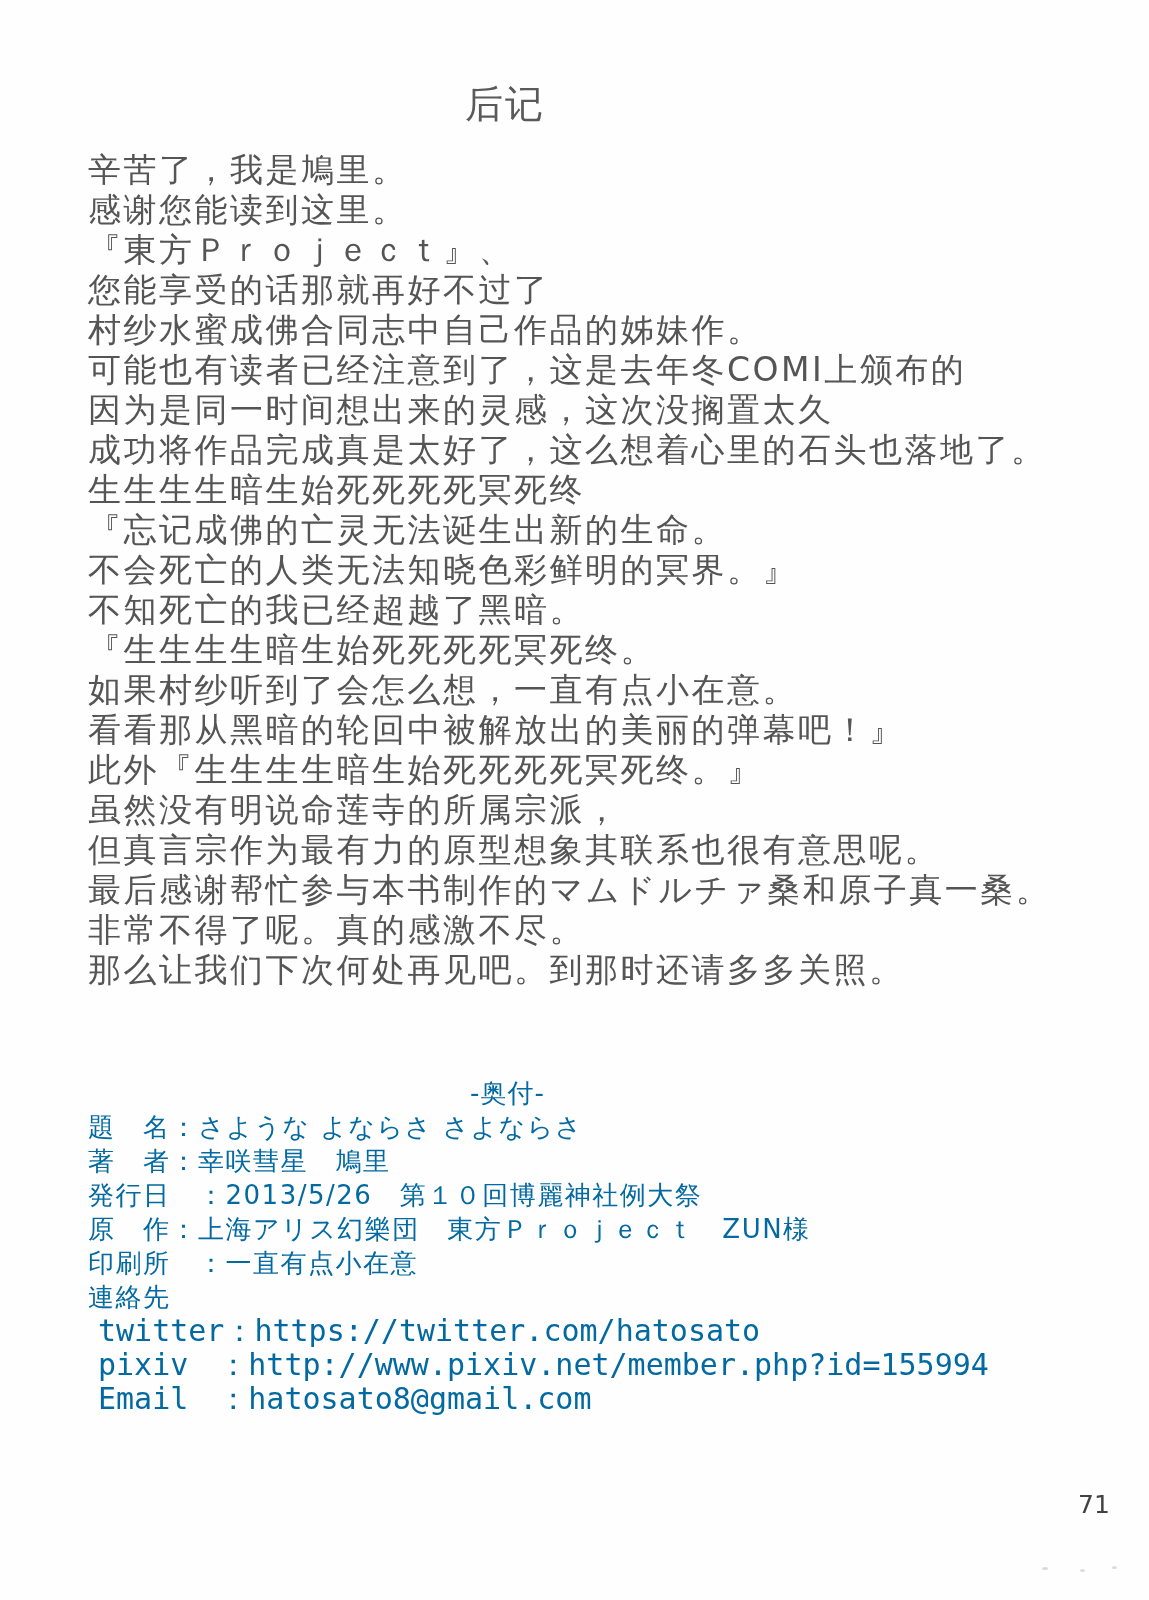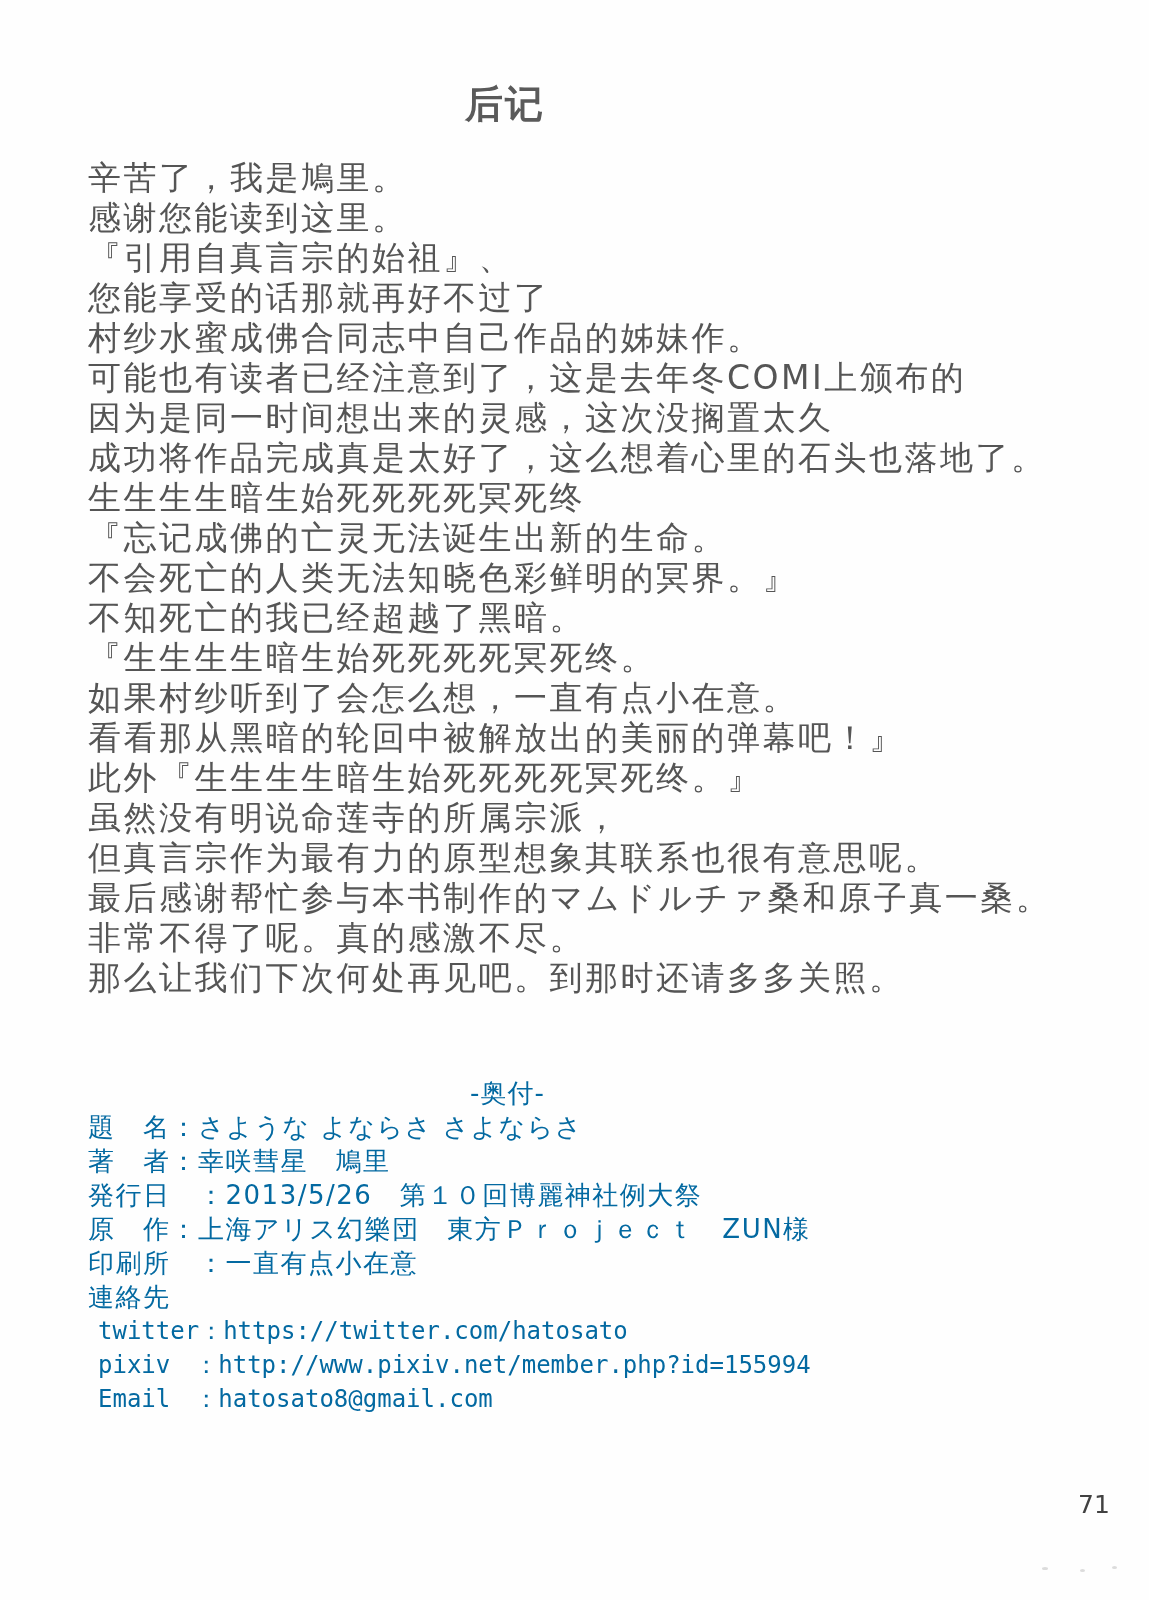--- a/index.html
+++ b/index.html
@@ -18,26 +18,25 @@
   }
   .page-title {
     position: absolute;
     left: 465px;
     top: 82px;
     font-size: 38px;
     line-height: 44px;
     letter-spacing: 2px;
     color: #5a5a5a;
     white-space: nowrap;
-    font-weight: bold;
   }
   .afterword {
     position: absolute;
     left: 88px;
-    top: 158px;
+    top: 150px;
     font-size: 33px;
     line-height: 40px;
     letter-spacing: 2.5px;
     color: #555555;
     white-space: nowrap;
   }
   .afterword .line {
     height: 40px;
   }
   .colophon {
@@ -49,21 +48,21 @@
     letter-spacing: 1.5px;
     color: #0369a1;
     white-space: nowrap;
   }
   .colophon .heading {
     margin-left: 382px;
     letter-spacing: 1px;
   }
   .colophon .contact {
     font-family: "DejaVu Sans Mono", monospace;
-    font-size: 24px;
+    font-size: 30px;
     letter-spacing: 0;
     margin-left: 10px;
   }
   .page-number {
     position: absolute;
     left: 1078px;
     top: 1490px;
     font-size: 25px;
     letter-spacing: 0;
     color: #414141;
@@ -81,21 +80,21 @@
 </head>
 <body>
 
 <div class="page">
 
   <div class="page-title">后记</div>
 
   <div class="afterword">
     <div class="line">辛苦了，我是鳩里。</div>
     <div class="line">感谢您能读到这里。</div>
-    <div class="line">『引用自真言宗的始祖』、</div>
+    <div class="line">『東方Ｐｒｏｊｅｃｔ』、</div>
     <div class="line">您能享受的话那就再好不过了</div>
     <div class="line">村纱水蜜成佛合同志中自己作品的姊妹作。</div>
     <div class="line">可能也有读者已经注意到了，这是去年冬COMI上颁布的</div>
     <div class="line">因为是同一时间想出来的灵感，这次没搁置太久</div>
     <div class="line">成功将作品完成真是太好了，这么想着心里的石头也落地了。</div>
     <div class="line">生生生生暗生始死死死死冥死终</div>
     <div class="line">『忘记成佛的亡灵无法诞生出新的生命。</div>
     <div class="line">不会死亡的人类无法知晓色彩鲜明的冥界。』</div>
     <div class="line">不知死亡的我已经超越了黑暗。</div>
     <div class="line">『生生生生暗生始死死死死冥死终。</div>

